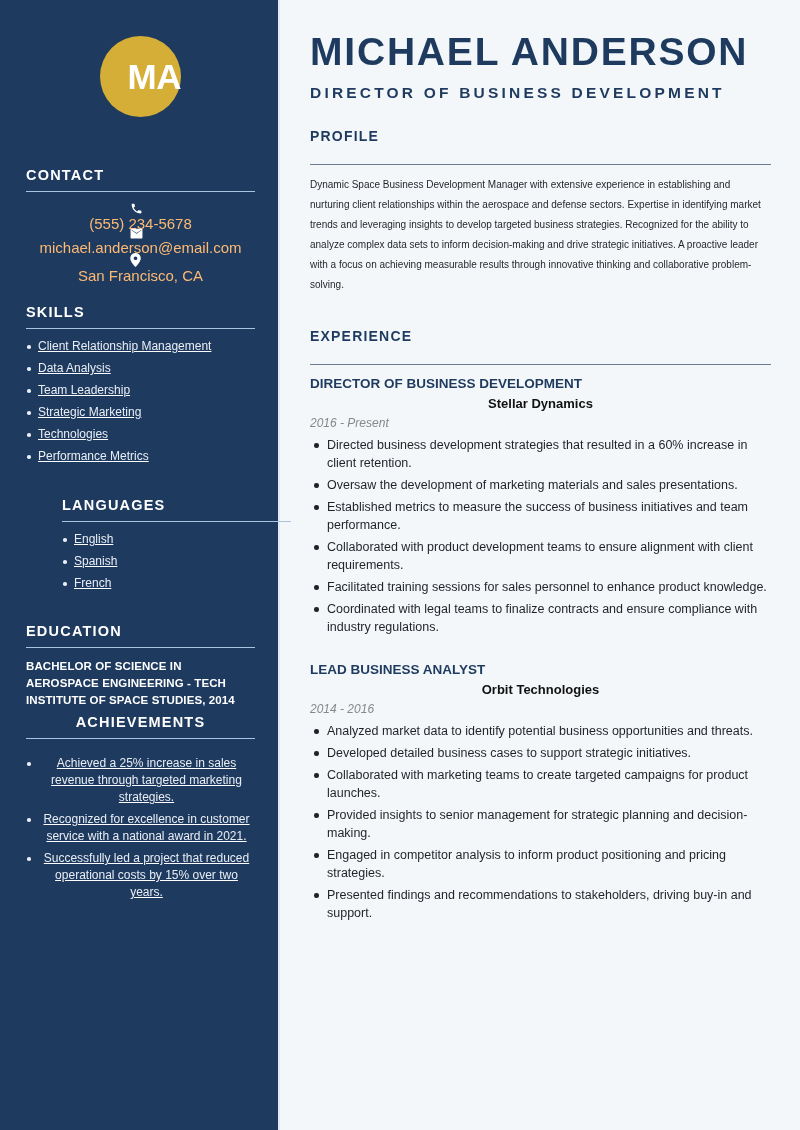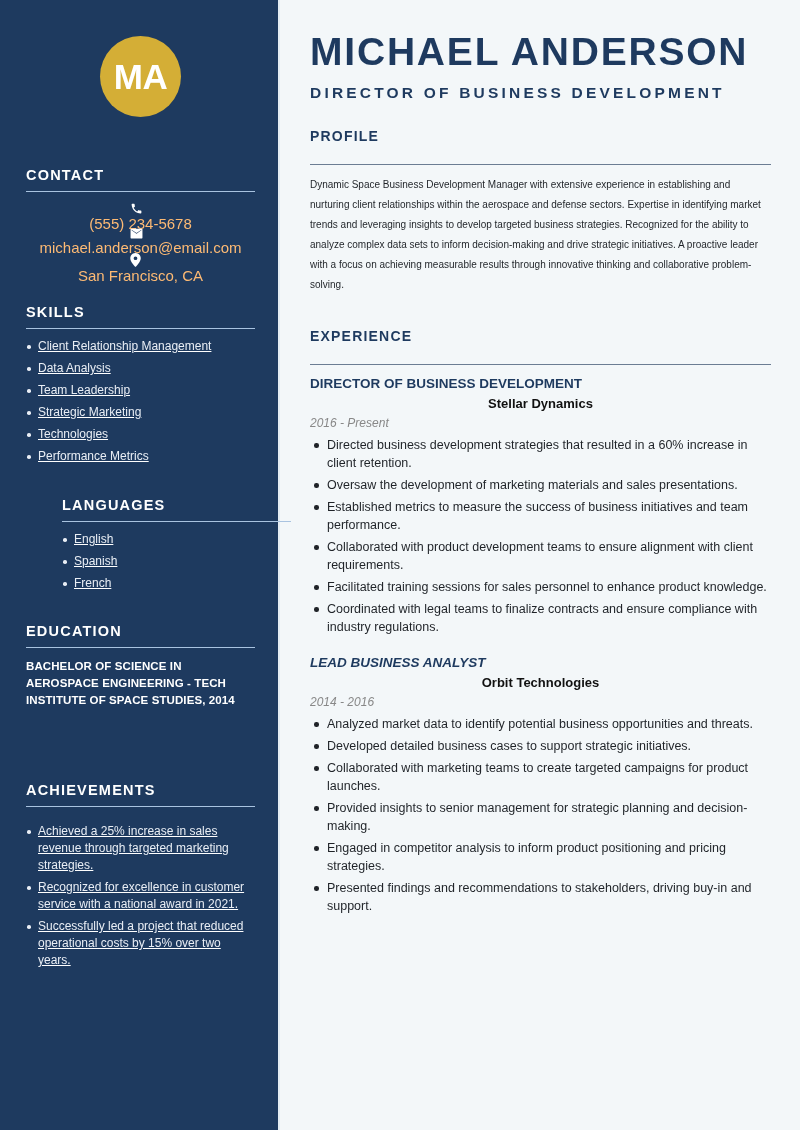--- a/index.html
+++ b/index.html
@@ -16,21 +16,21 @@
     color: #ffffff;
     border-right: 2px solid #e4ecf3;
     padding: 0 26px;
   }
   .avatar {
     position: absolute; left: 100px; top: 36px;
     width: 81px; height: 81px; border-radius: 50%;
     background: #d4ae36;
     color: #ffffff;
     font-weight: bold; font-size: 35px;
-    display: flex; align-items: center; justify-content: center;
+    display: flex; align-items: center; justify-content: flex-end;
     letter-spacing: -0.5px;
   }
   .side-section { position: absolute; left: 26px; width: 229px; }
   .side-title {
     font-size: 14.5px; font-weight: bold; letter-spacing: 1.2px;
     color: #ffffff; padding-bottom: 8px;
     border-bottom: 1.5px solid #a9c3e0;
   }
   .contact-list { list-style: none; margin-top: 10px; }
   .contact-list li {
@@ -142,21 +142,21 @@
       <li>Spanish</li>
       <li>French</li>
     </ul>
   </section>
 
   <section class="side-section" style="top:623px;">
     <h3 class="side-title">EDUCATION</h3>
     <p class="edu-text">BACHELOR OF SCIENCE IN AEROSPACE ENGINEERING - TECH INSTITUTE OF SPACE STUDIES, 2014</p>
   </section>
 
-  <section class="side-section" style="top:782px;">
+  <section class="side-section" style="top:714px;text-align:center;">
     <h3 class="side-title">ACHIEVEMENTS</h3>
     <ul class="bullets" style="margin-top:16px;">
       <li>Achieved a 25% increase in sales revenue through targeted marketing strategies.</li>
       <li>Recognized for excellence in customer service with a national award in 2021.</li>
       <li>Successfully led a project that reduced operational costs by 15% over two years.</li>
     </ul>
   </section>
 </aside>
 
 <main class="main">
@@ -179,21 +179,21 @@
         <li>Directed business development strategies that resulted in a 60% increase in client retention.</li>
         <li>Oversaw the development of marketing materials and sales presentations.</li>
         <li>Established metrics to measure the success of business initiatives and team performance.</li>
         <li>Collaborated with product development teams to ensure alignment with client requirements.</li>
         <li>Facilitated training sessions for sales personnel to enhance product knowledge.</li>
         <li>Coordinated with legal teams to finalize contracts and ensure compliance with industry regulations.</li>
       </ul>
     </div>
 
     <div>
-      <div class="job-title" style="margin-top:19px;font-style:italic;">LEAD BUSINESS ANALYST</div>
+      <div class="job-title" style="margin-top:26px;">LEAD BUSINESS ANALYST</div>
       <div class="company">Orbit Technologies</div>
       <div class="dates">2014 - 2016</div>
       <ul class="job-bullets">
         <li>Analyzed market data to identify potential business opportunities and threats.</li>
         <li>Developed detailed business cases to support strategic initiatives.</li>
         <li>Collaborated with marketing teams to create targeted campaigns for product launches.</li>
         <li>Provided insights to senior management for strategic planning and decision-making.</li>
         <li>Engaged in competitor analysis to inform product positioning and pricing strategies.</li>
         <li>Presented findings and recommendations to stakeholders, driving buy-in and support.</li>
       </ul>

